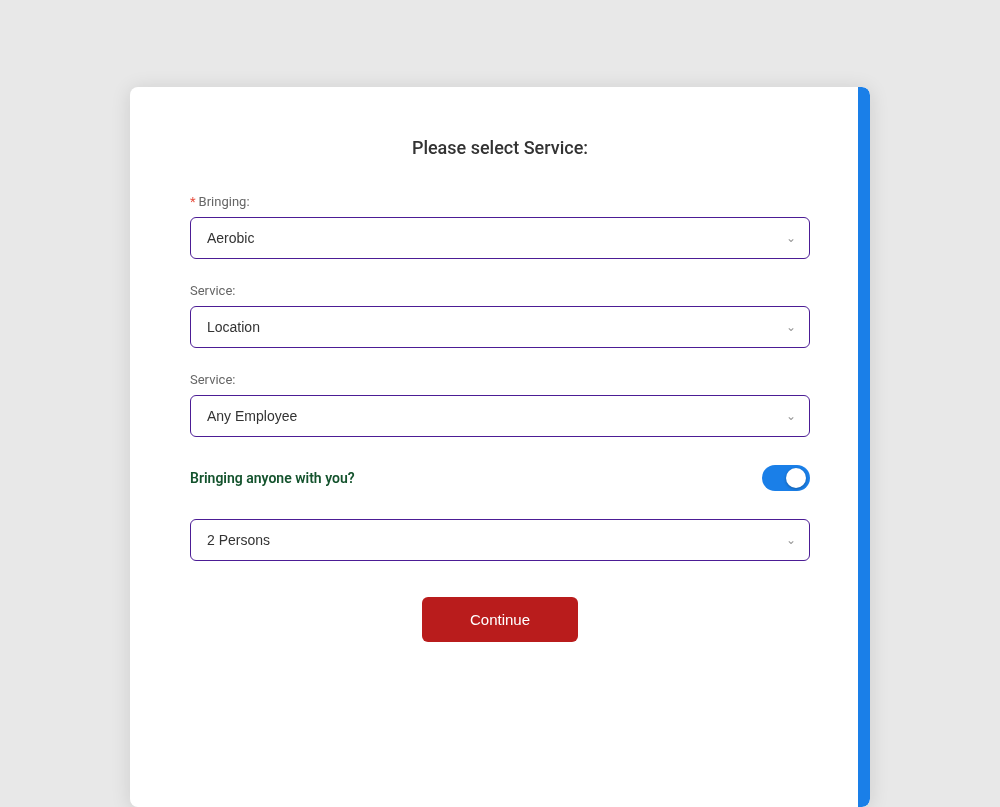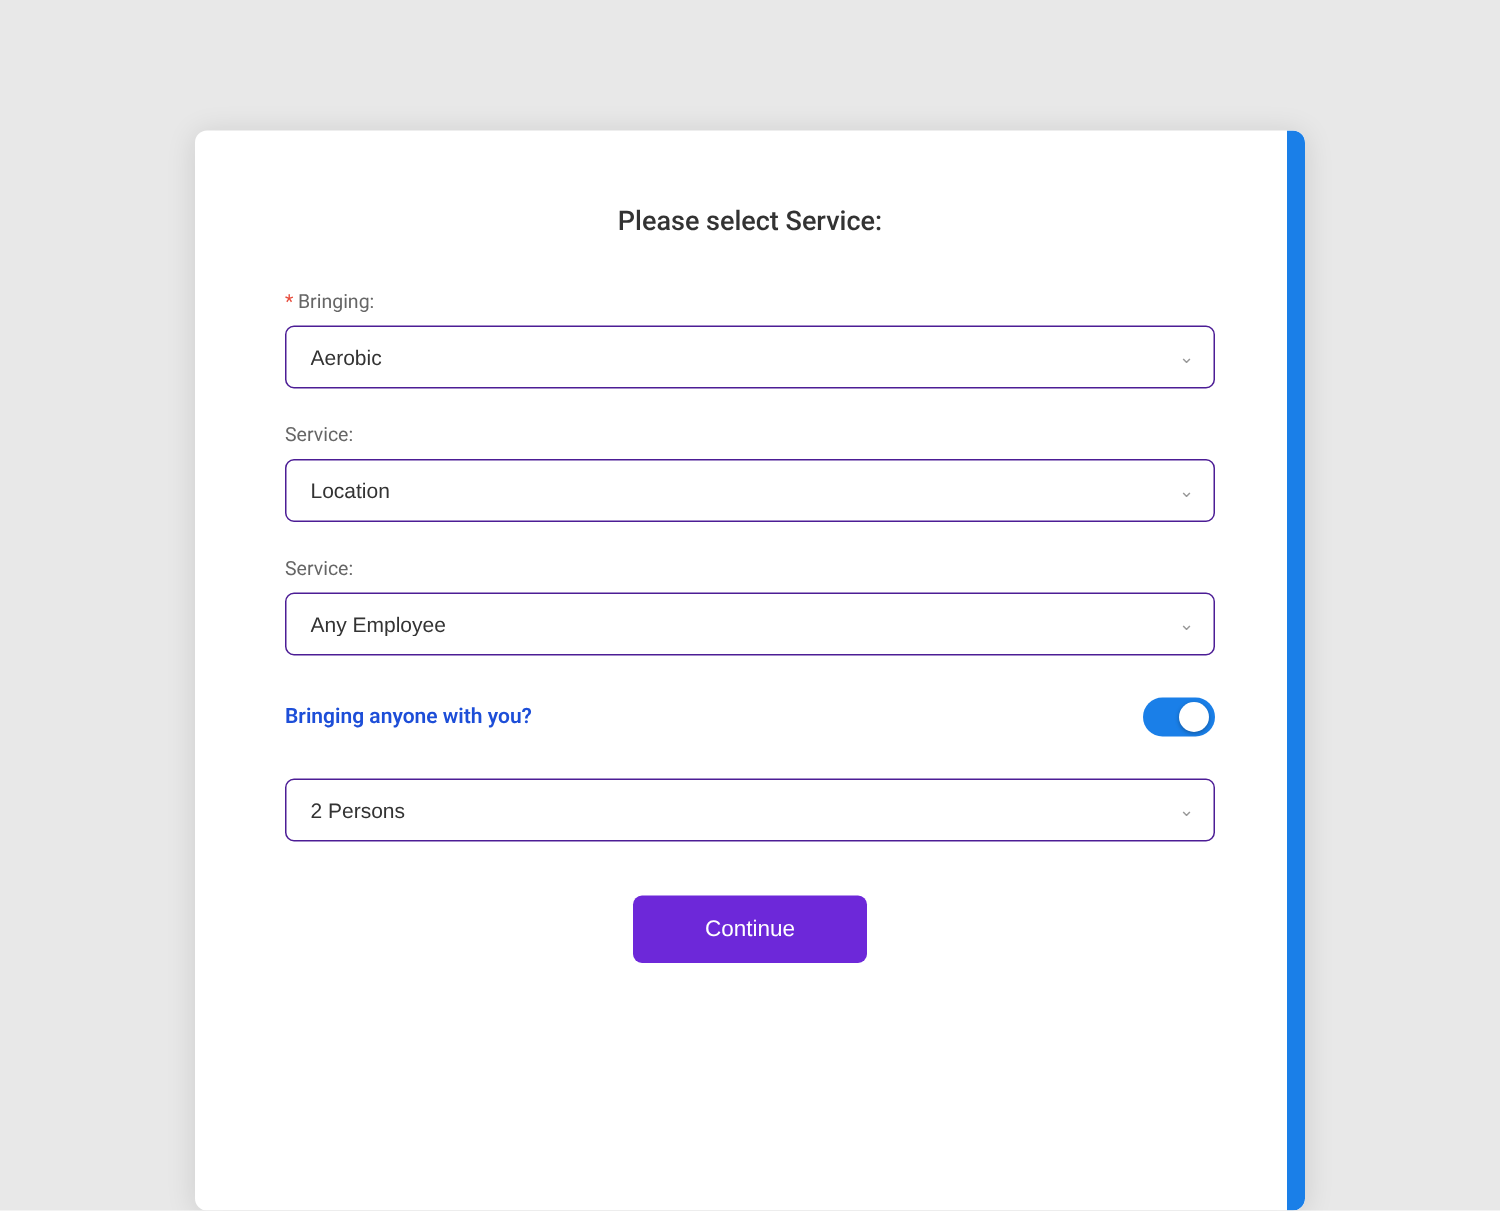--- a/index.html
+++ b/index.html
@@ -107,21 +107,21 @@
       display: flex;
       align-items: center;
       justify-content: space-between;
       margin-bottom: 24px;
       padding: 4px 0;
     }
 
     .toggle-label {
       font-size: 14px;
       font-weight: 600;
-      color: #1d4ed8;
+      color: #14532d;
     }
 
     .toggle-switch {
       position: relative;
       width: 48px;
       height: 26px;
       cursor: pointer;
     }
 
     .toggle-switch input {
@@ -154,21 +154,21 @@
       box-shadow: 0 1px 3px rgba(0,0,0,0.3);
     }
 
     .continue-btn-wrapper {
       display: flex;
       justify-content: center;
       margin-top: 36px;
     }
 
     .continue-btn {
-      background: #6d28d9;
+      background: #b91c1c;
       color: #fff;
       border: none;
       border-radius: 6px;
       padding: 14px 48px;
       font-size: 15px;
       font-weight: 500;
       cursor: pointer;
       transition: background 0.2s;
     }
   </style>

